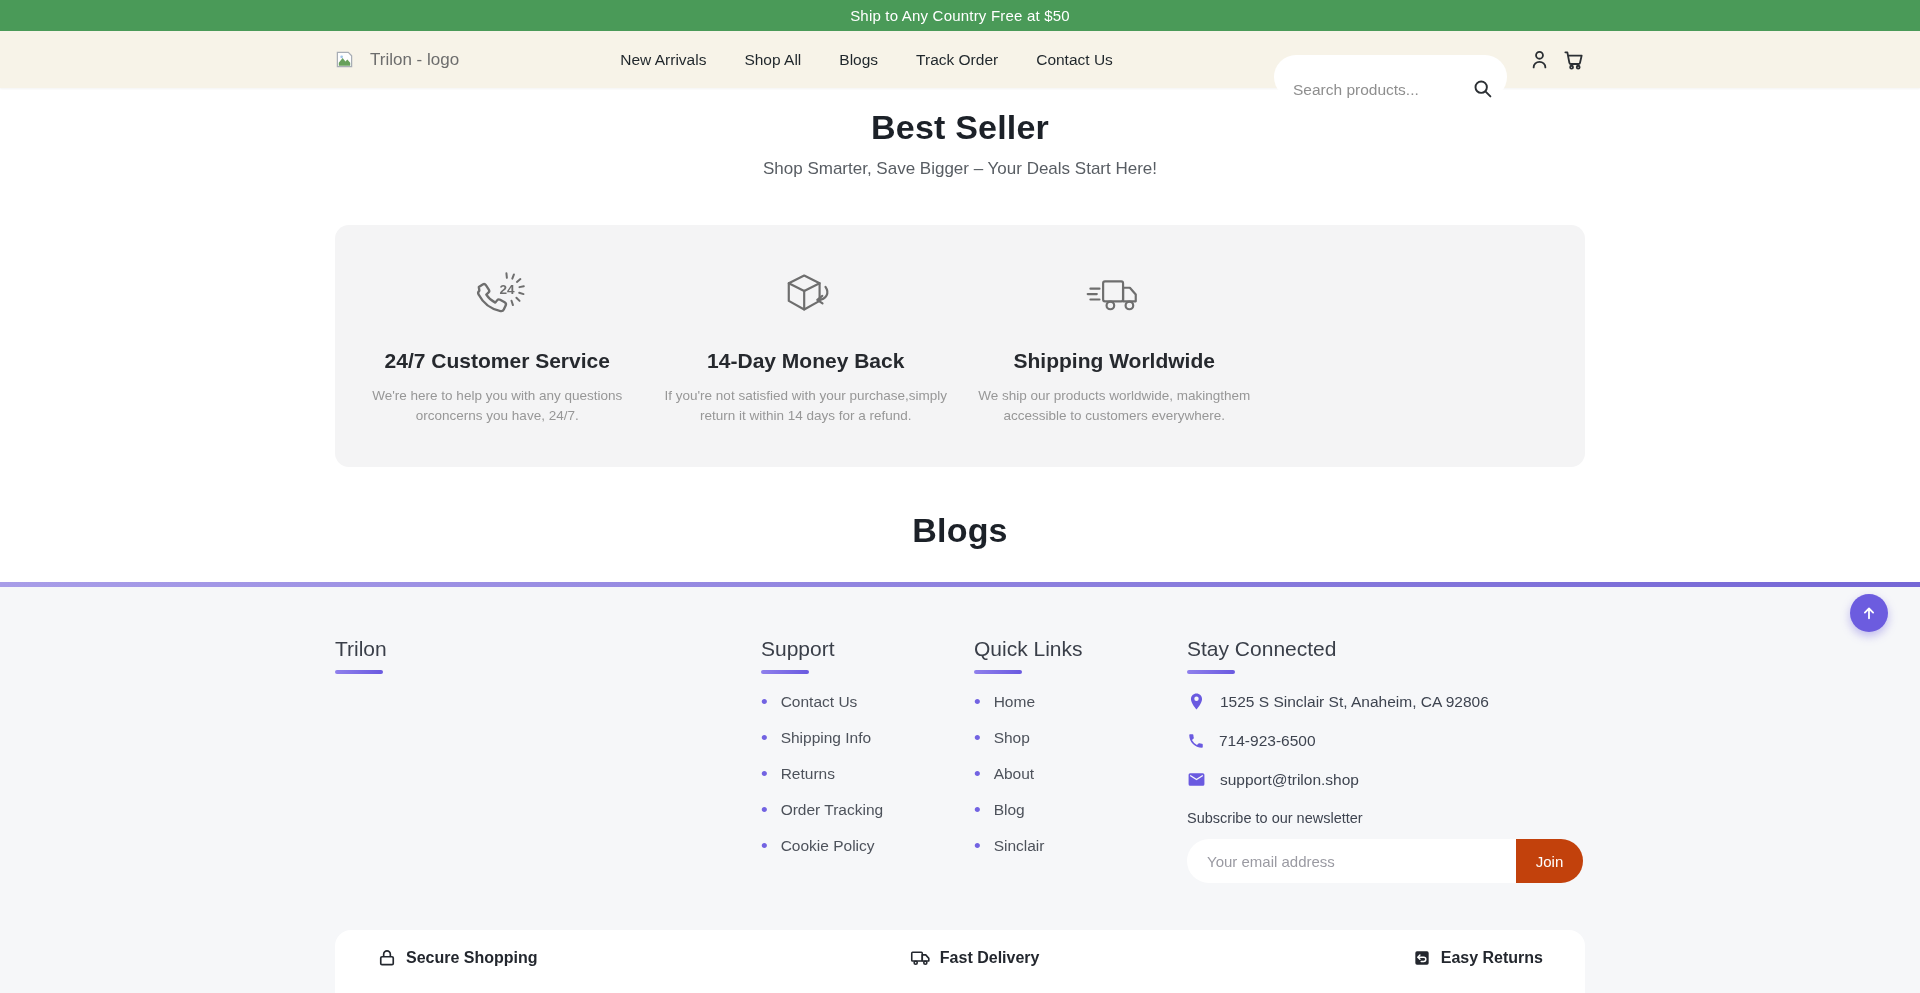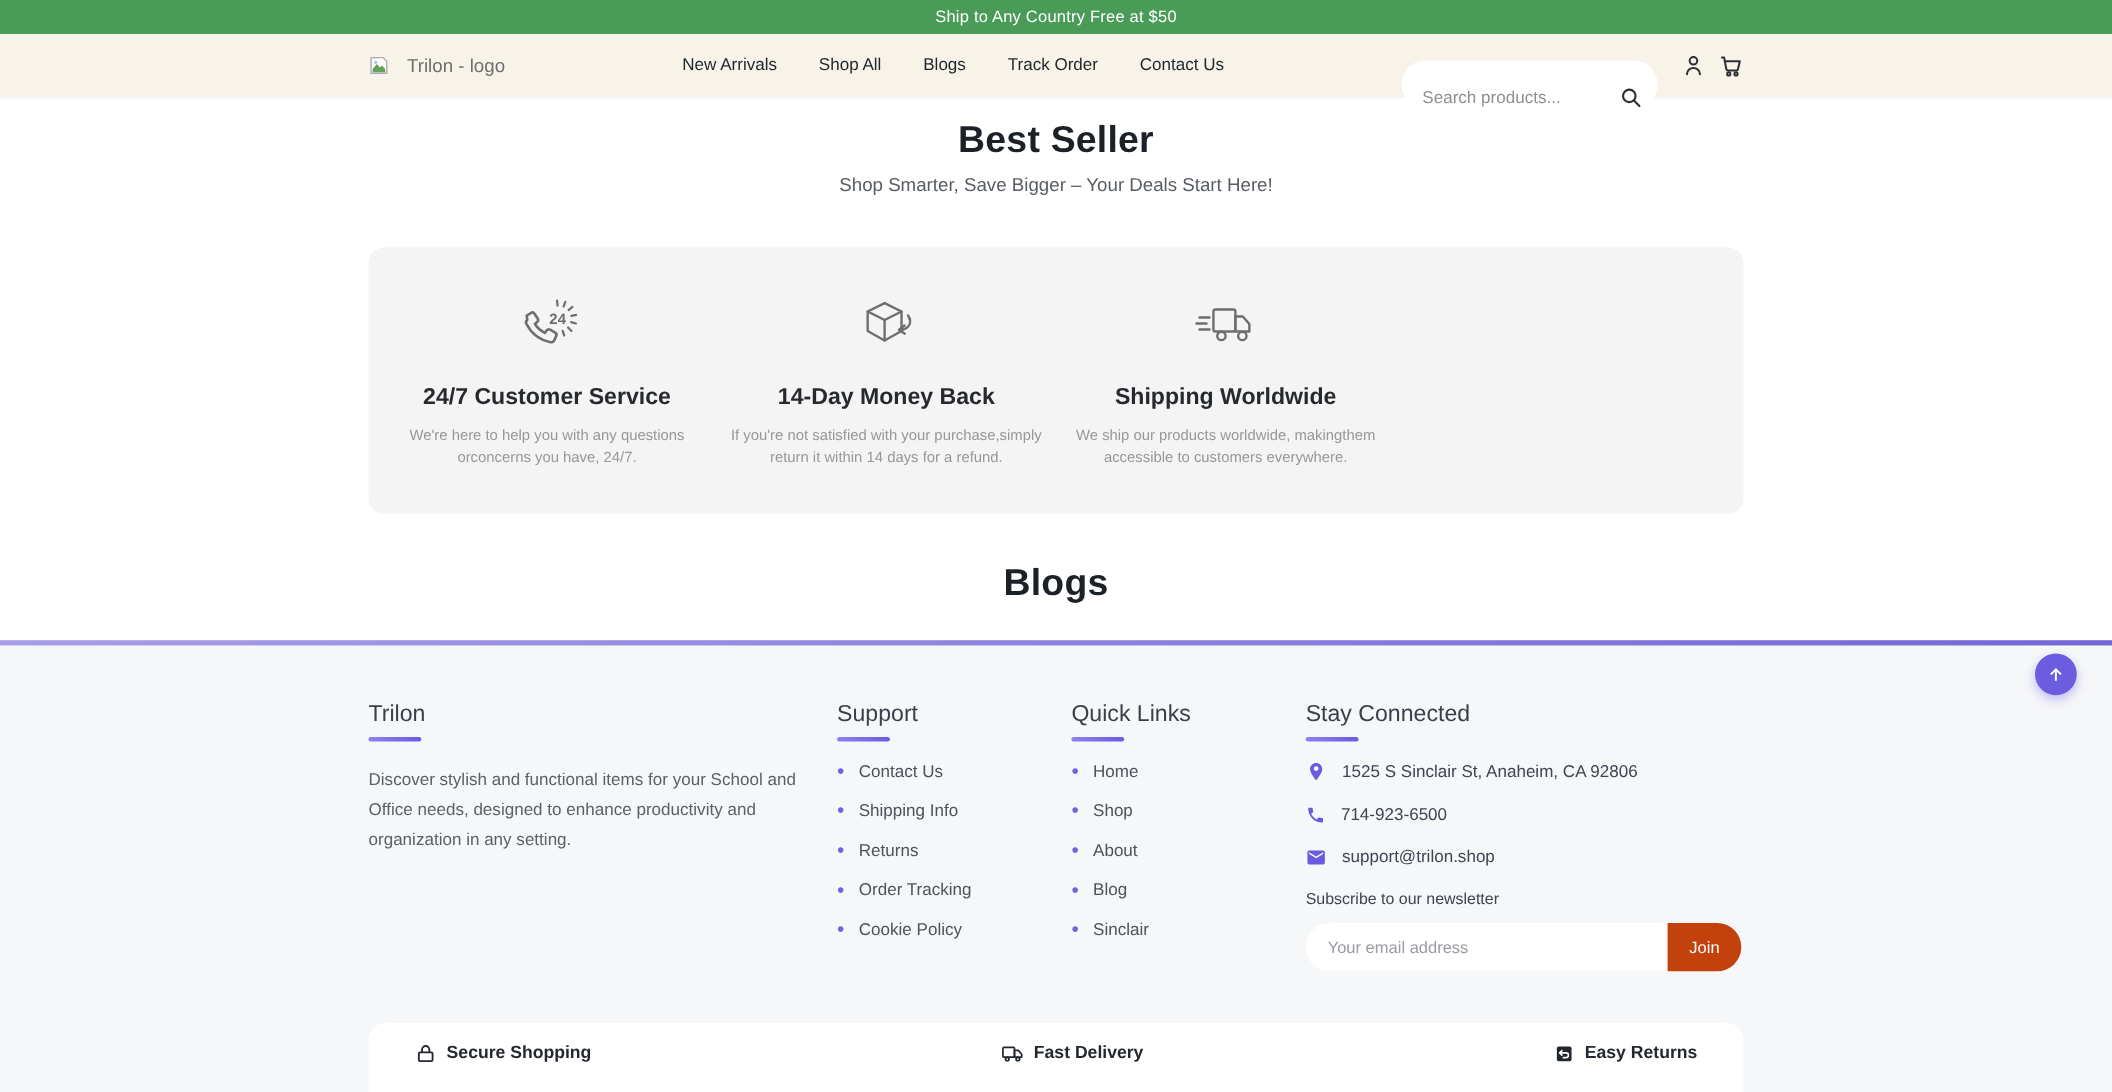--- a/index.html
+++ b/index.html
@@ -216,21 +216,20 @@
     </svg>
   </span>
 </button>
 
 <div class="footer">
   <div class="footer-cols">
 
     <div>
       <div class="col-title">Trilon</div>
       <div class="col-underline"></div>
-      <p class="brand-desc">Discover stylish and functional items for your School and Office needs, designed to enhance productivity and organization in any setting.</p>
     </div>
 
     <div>
       <div class="col-title">Support</div>
       <div class="col-underline"></div>
       <ul class="link-list">
         <li>
             <span class="bullet">•</span>
             <span>Contact Us</span>
           </li>

